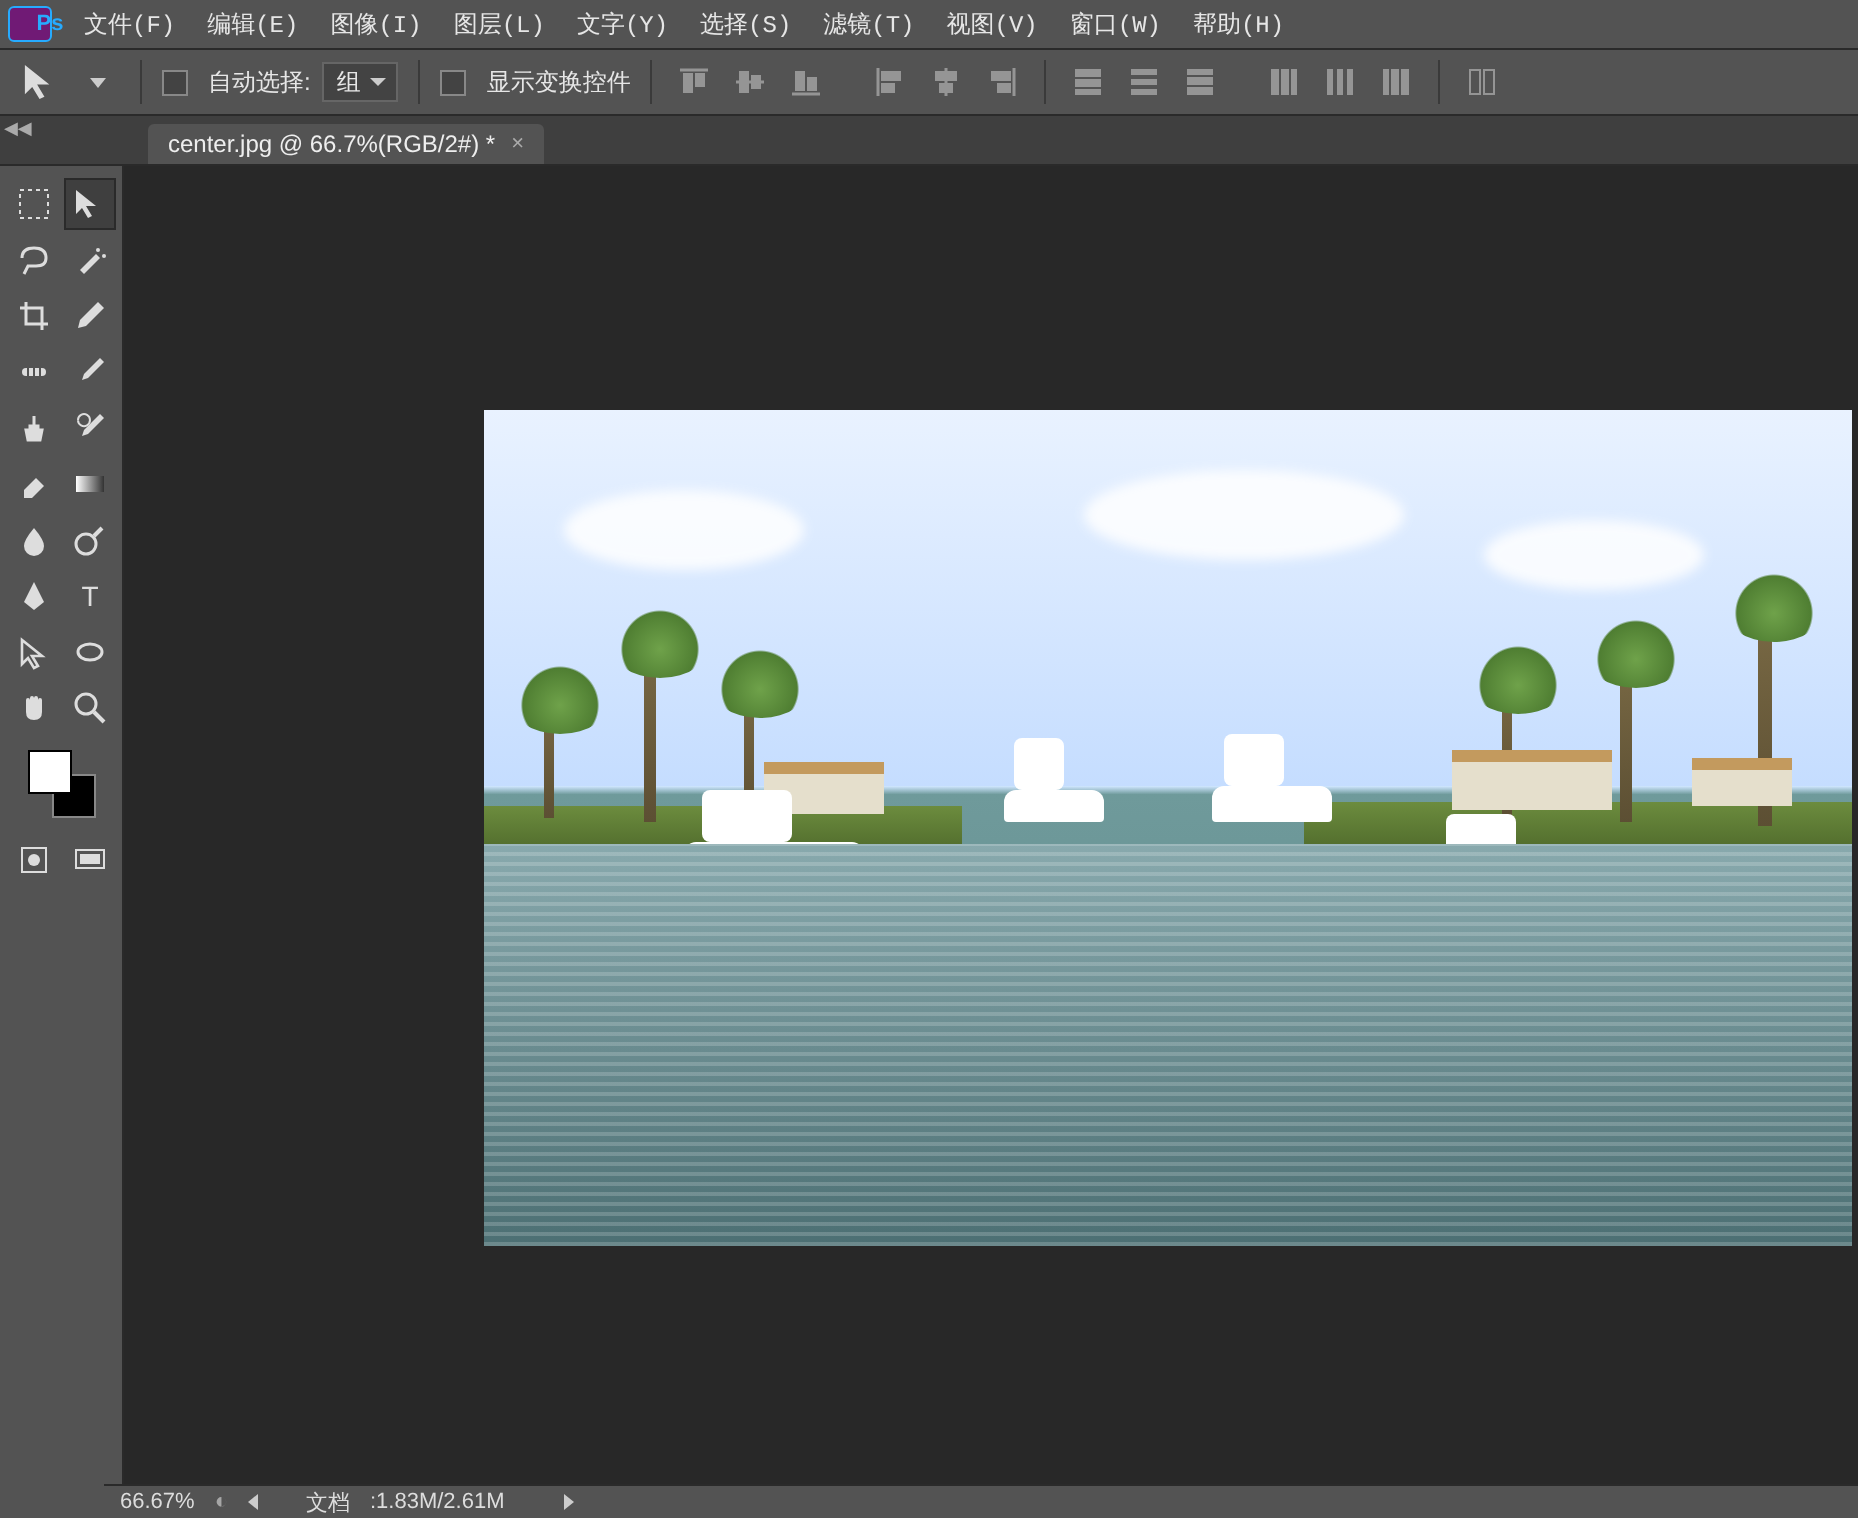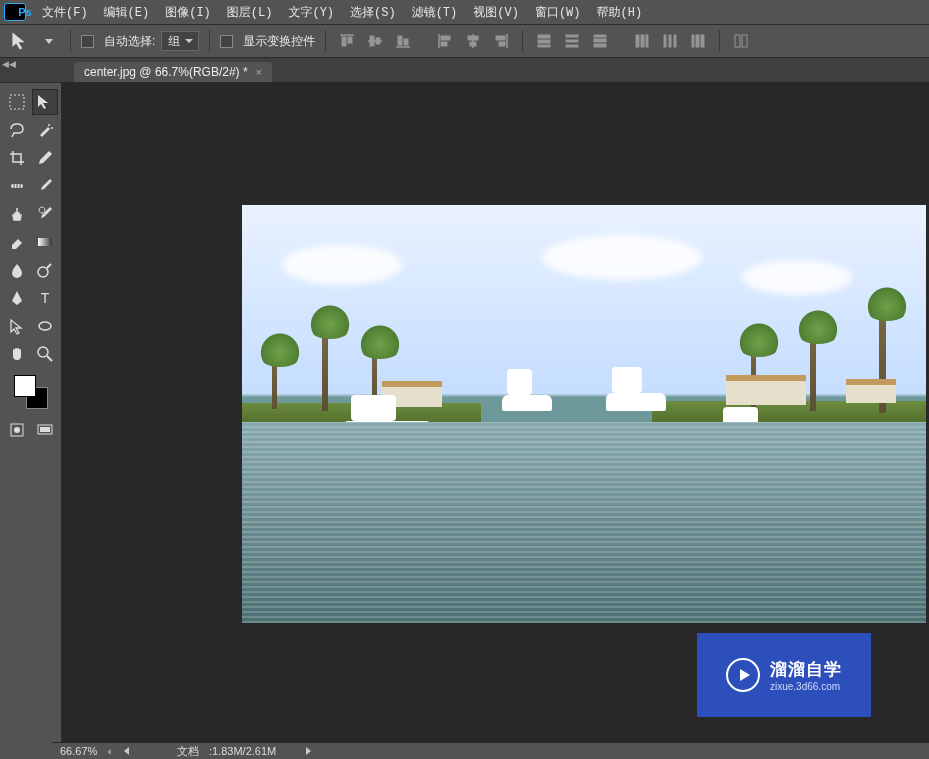--- a/index.html
+++ b/index.html
@@ -1,18 +1,18 @@
 <!DOCTYPE html>
 <html><head>
 <meta charset="utf-8">
 <style>
 * { margin: 0; padding: 0; box-sizing: border-box; font-family: "Microsoft YaHei", sans-serif; }
 body { background: #535353; width: 929px; height: 759px; overflow: hidden; color: #e6e6e6; font-size: 12px; user-select: none; }
 .menubar { height: 25px; background: #535353; display: flex; align-items: center; padding: 0 4px; border-bottom: 1px solid #2a2a2a; }
-.ps-logo { width: 22px; height: 18px; background: #000000; border: 1px solid #26abff; border-radius: 3px; margin-right: 8px; display:flex;align-items:center;justify-content:center;color:#26abff;font-weight:bold;font-size:11px;padding-left:20px; }
+.ps-logo { width: 22px; height: 18px; background: #701a75; border: 1px solid #26abff; border-radius: 3px; margin-right: 8px; display:flex;align-items:center;justify-content:center;color:#26abff;font-weight:bold;font-size:11px;padding-left:20px; }
 .menu-item { padding: 2px 8px; cursor: default; font-family: Liberation Mono, monospace; }
 .optbar { height: 33px; background: #535353; display: flex; align-items: center; padding: 0 10px; border-bottom: 1px solid #2a2a2a; gap:6px; }
 .tool-btn { width:22px; height:22px; display:flex; align-items:center; justify-content:center; }
 .dd-arrow { border-left:4px solid transparent; border-right:4px solid transparent; border-top:5px solid #ccc; }
 .checkbox { width:13px; height:13px; border:1px solid #888; background:#434343; display:inline-block; vertical-align:middle; margin-right:4px; }
 .select { background:#434343; border:1px solid #666; padding:1px 18px 1px 6px; position:relative; font-size:12px; color:#e6e6e6; height:20px; display:flex; align-items:center; }
 .select:after { content:""; position:absolute; right:5px; top:7px; border-left:4px solid transparent; border-right:4px solid transparent; border-top:4px solid #ccc; }
 .sep { width:1px; height:22px; background:#3a3a3a; margin:0 4px; }
 .align-icon { width:22px; height:22px; display:flex; align-items:center; justify-content:center; opacity:.55; }
 .align-icon svg rect, .align-icon svg line { stroke:#ccc; }
@@ -354,30 +354,23 @@
         <div class="house" style="right:30px;bottom:28px;width:50px;height:24px"></div>
         <div class="boat" style="right:140px;bottom:-20px;width:70px;height:18px;background:#d7e6ee"></div>
       </div>
       <div style="position:absolute;left:38%;right:38%;top:42%;height:30px">
         <div class="boat" style="left:0;bottom:0;width:50px;height:16px"></div>
         <div class="boat" style="right:0;bottom:0;width:60px;height:18px"></div>
       </div>
       <div class="water"></div>
     </div>
 
-    <div class="watermark">
-      <div class="play"></div>
-      <div class="wm-text">
-        <div class="cn">溜溜自学</div>
-        <div class="en">zixue.3d66.com</div>
-      </div>
-    </div>
   </div>
 </div>
 
 <div class="statusbar">
   <span>66.67%</span>
   <span style="opacity:.6">◐</span>
   <div class="arrow" style="transform:scaleX(-1)"></div>
-  <span style="margin-left:38px">文档</span>
+  <span style="margin-left:14px">文档</span>
   <span>:<span>1.83M/2.61M</span></span>
   <div class="arrow" style="margin-left:20px"></div>
 </div>
 
 </body></html>

